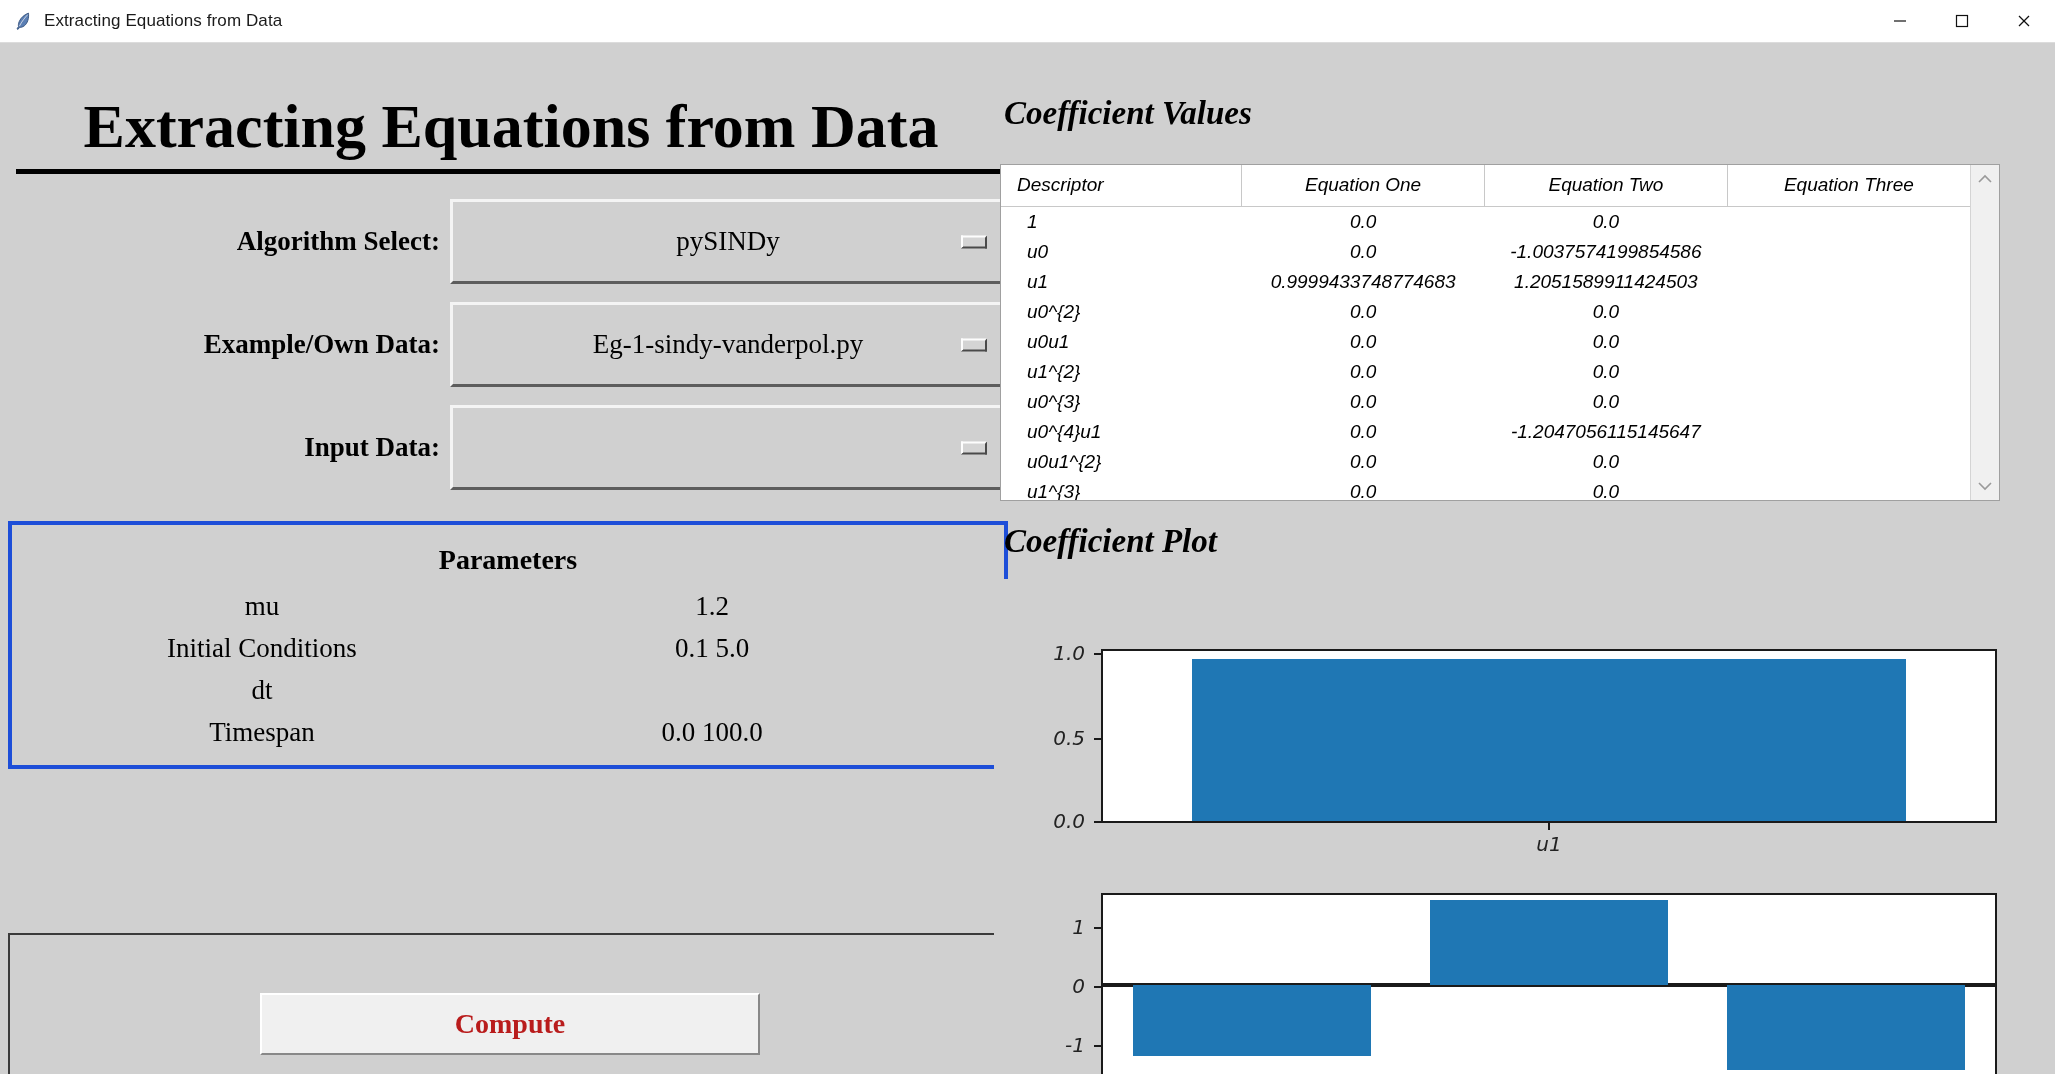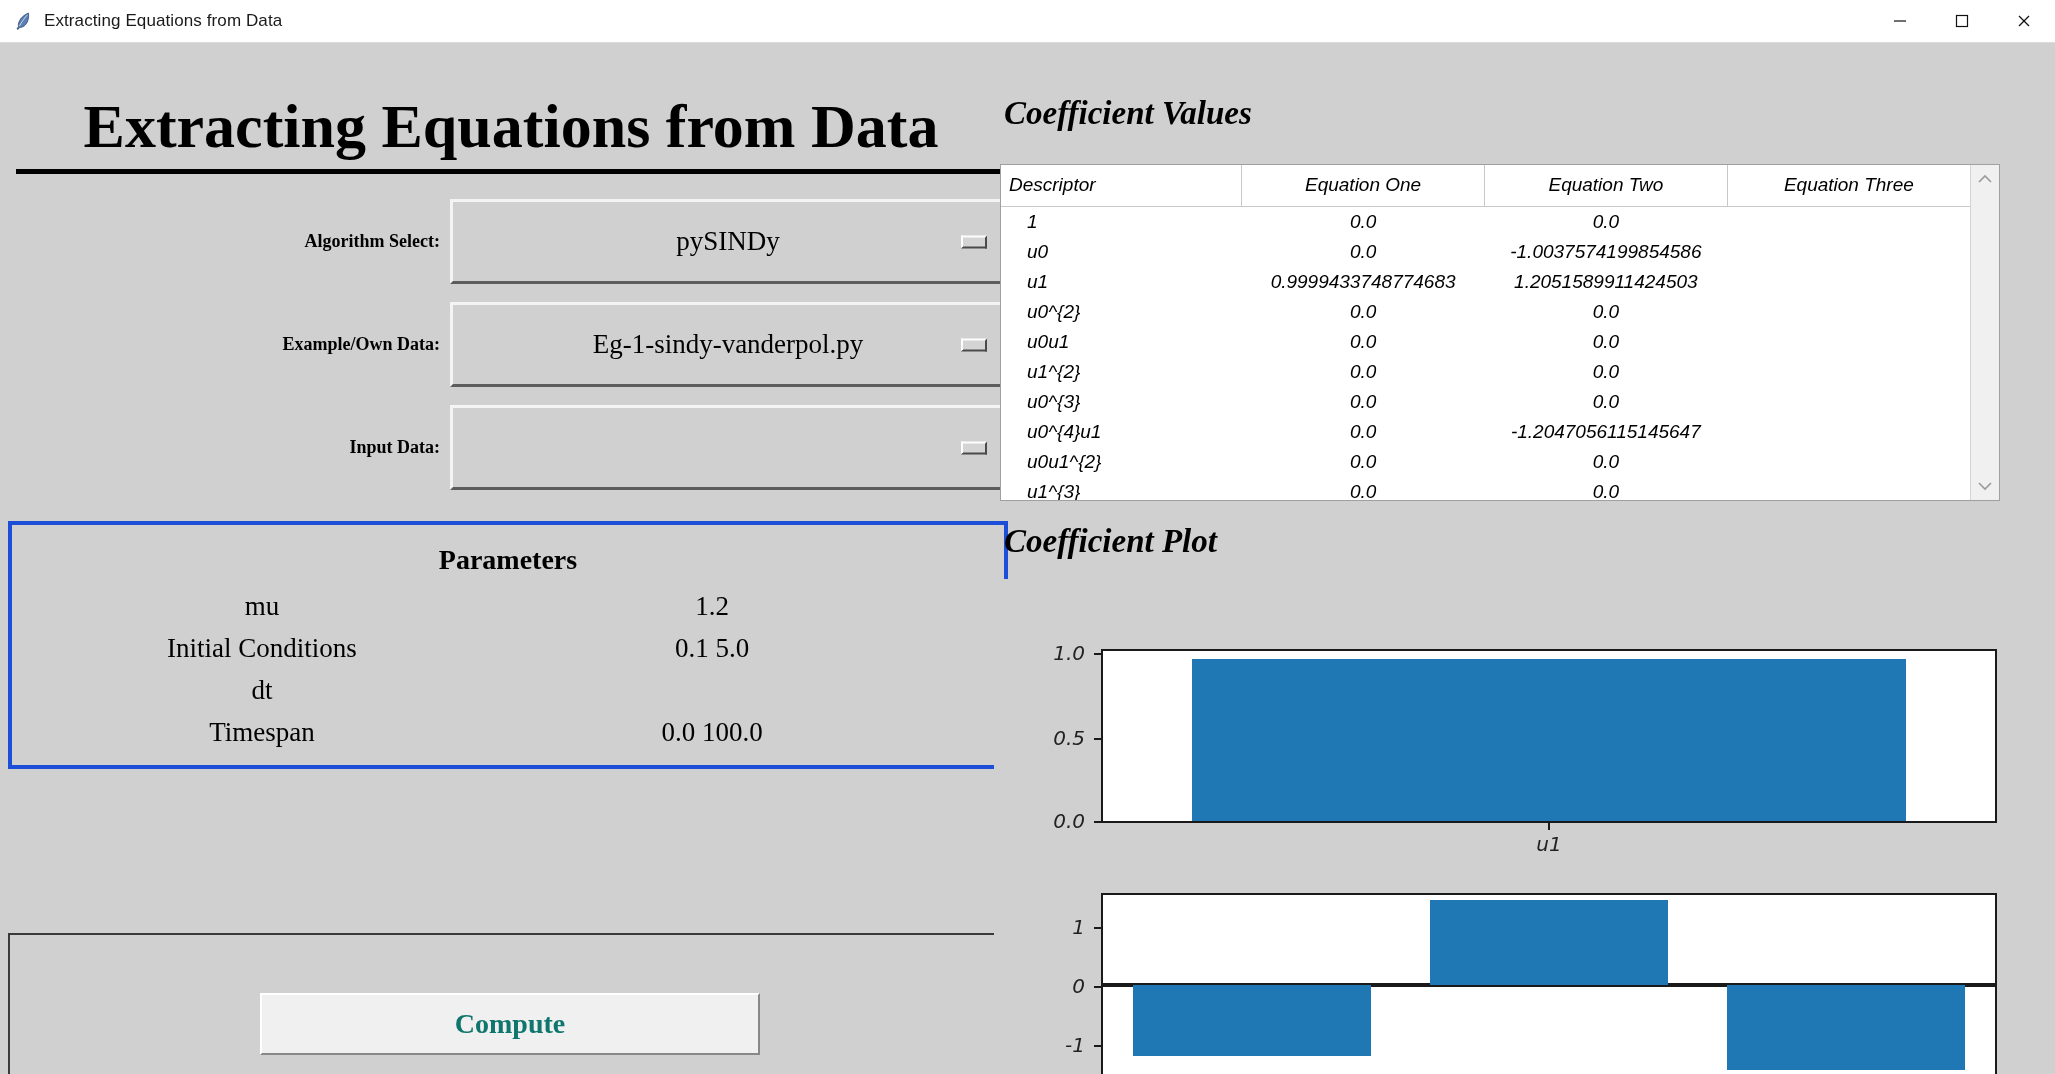--- a/index.html
+++ b/index.html
@@ -100,21 +100,21 @@
     align-items: center;
     left: 0;
     width: 1016px;
   }
   .sel-label {
     width: 450px;
     text-align: right;
     padding-right: 10px;
     font-family: "Liberation Serif", serif;
     font-weight: bold;
-    font-size: 18px;
+    font-size: 27px;
     color: #000000;
     box-sizing: border-box;
   }
   .optionmenu {
     position: relative;
     width: 556px;
     height: 85px;
     background: #d0d0d0;
     border-top: 3px solid #f4f4f4;
     border-left: 3px solid #f4f4f4;
@@ -208,21 +208,21 @@
     height: 62px;
     background: #f0f0f0;
     border-top: 2px solid #ffffff;
     border-left: 2px solid #ffffff;
     border-right: 2px solid #888888;
     border-bottom: 2px solid #888888;
     box-sizing: border-box;
     font-family: "Liberation Serif", serif;
     font-weight: bold;
     font-size: 28px;
-    color: #0f766e;
+    color: #b91c1c;
     cursor: default;
     display: flex;
     align-items: center;
     justify-content: center;
   }
 
   
   .right-col {
     position: absolute;
     left: 994px;
@@ -276,21 +276,21 @@
     font-size: 19px;
     color: #000000;
     padding: 9px 0 10px 0;
     border-bottom: 1px solid #c8c8c8;
     border-right: 1px solid #c8c8c8;
     background: #ffffff;
     text-align: center;
   }
   table.coef th.desc {
     text-align: left;
-    padding-left: 8px;
+    padding-left: 16px;
   }
   table.coef th:last-child { border-right: none; }
   table.coef td {
     font-size: 19px;
     color: #000000;
     height: 30px;
     padding: 0;
     text-align: center;
     background: #ffffff;
   }

